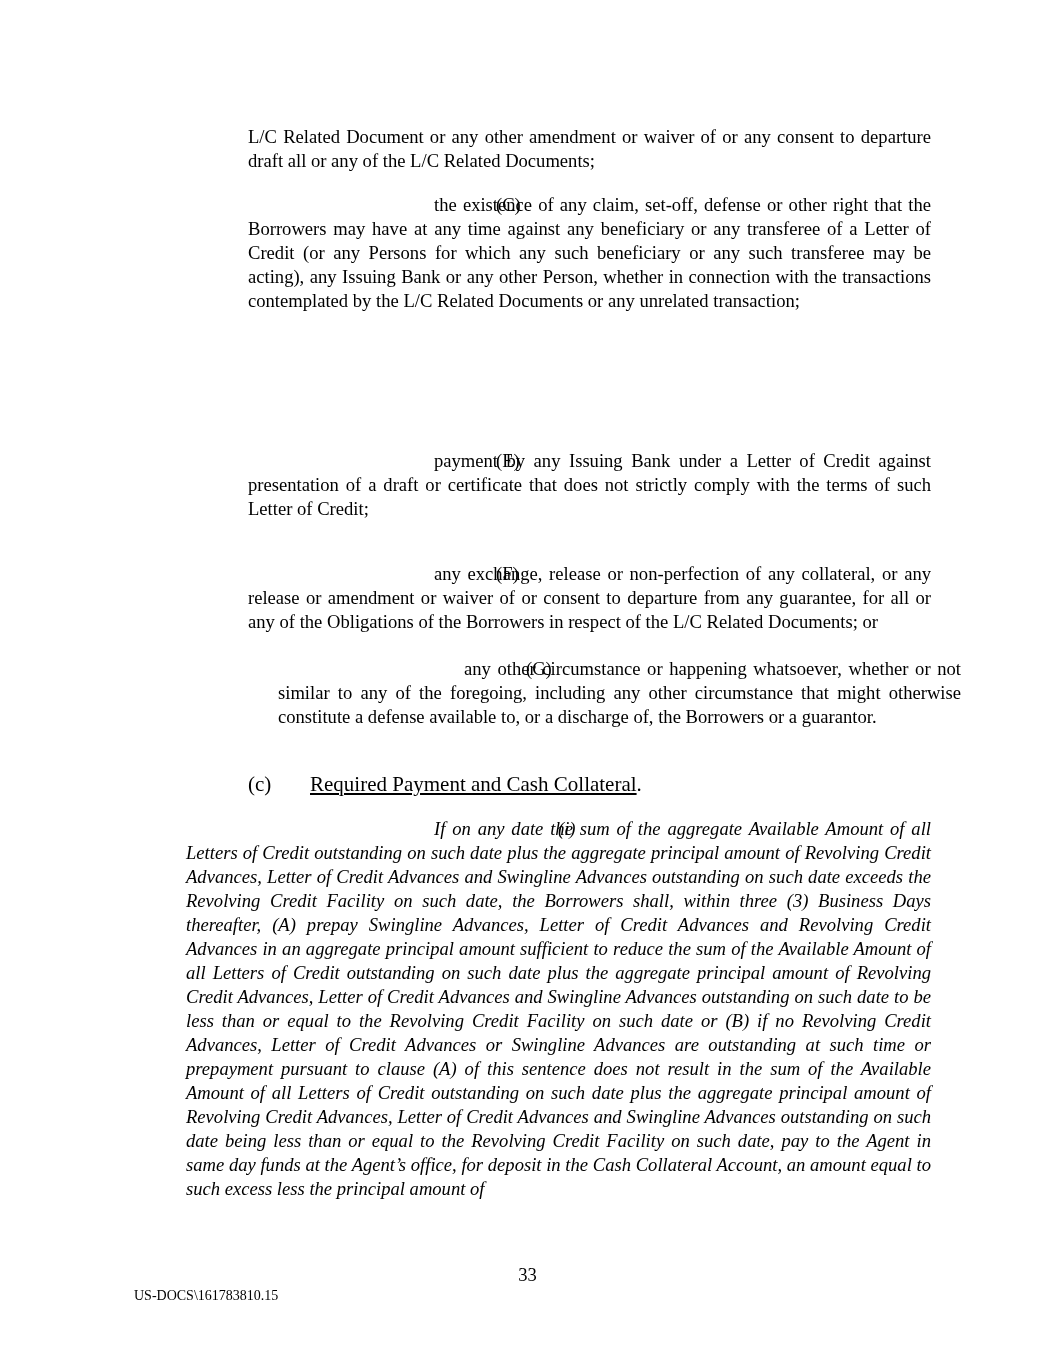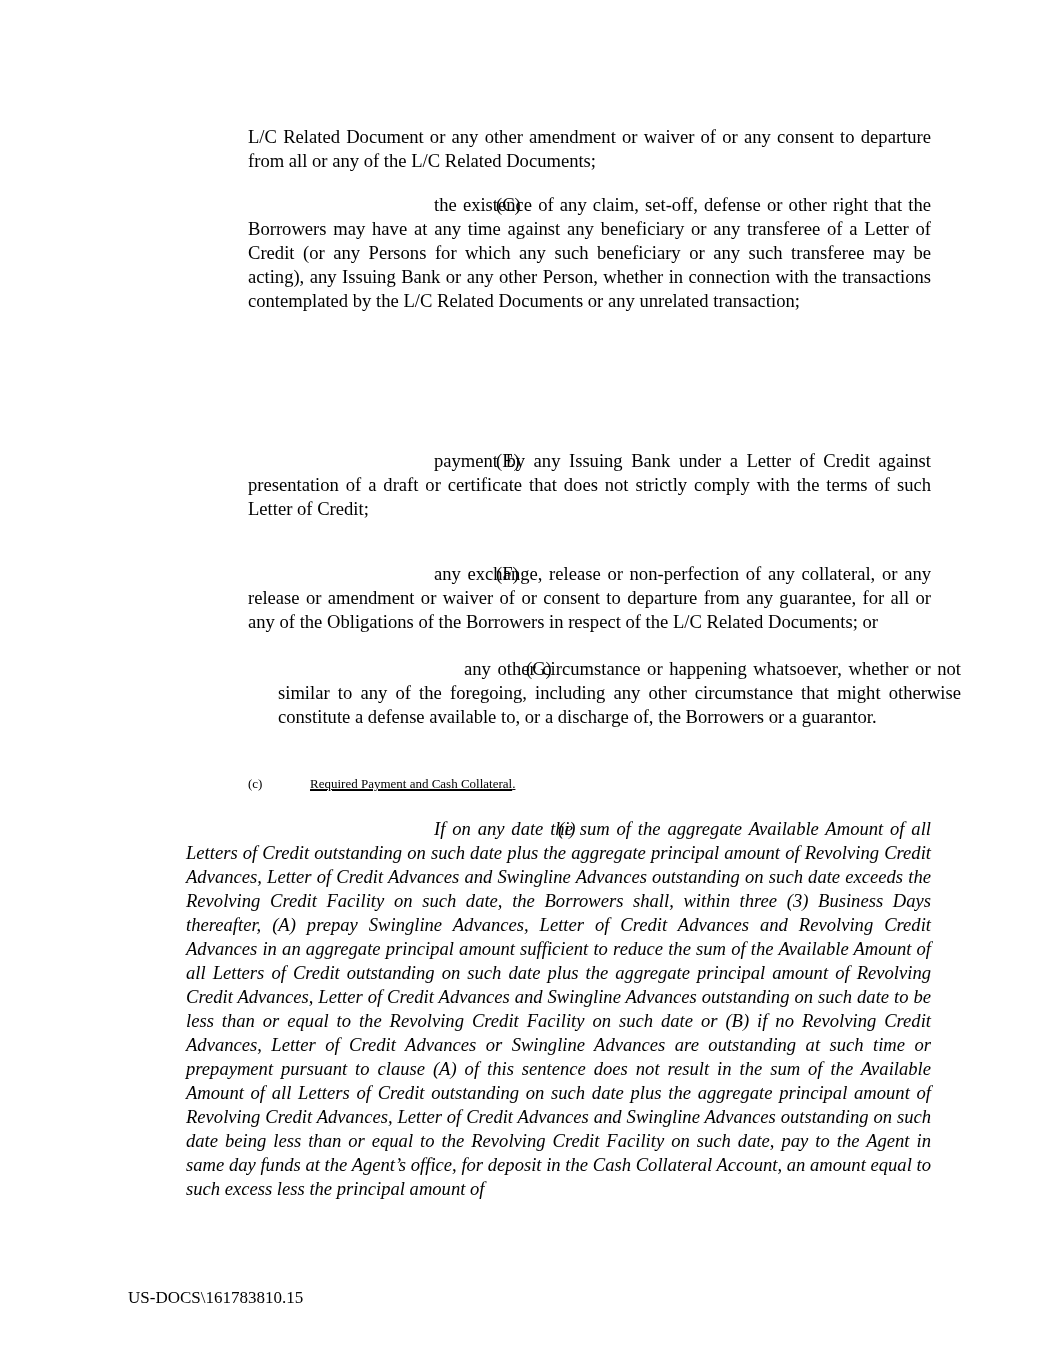--- a/index.html
+++ b/index.html
@@ -7,33 +7,33 @@
          font-family: "Liberation Serif", "DejaVu Serif", serif; color: #000; }
   .page { position: absolute; left: 0; top: 0; width: 1055px; height: 1365px; background: #fff; }
   .para { position: absolute; font-size: 18.6px; line-height: 24px; text-align: justify; margin: 0; }
   .inner { left: 248px; width: 683px; }
   .outer { left: 186px; width: 745px; font-style: italic; }
   .tab-label { display: inline-block; }
   .ind-sub { text-indent: 124px; }
   .ind-sub .tab-label { width: 62px; }
   .ind-i { text-indent: 186px; }
   .ind-i .tab-label { width: 62px; }
-  .heading-c { position: absolute; left: 248px; top: 772px; font-size: 13px; line-height: 24px; text-decoration: underline; }
+  .heading-c { position: absolute; left: 248px; top: 772px; font-size: 21px; line-height: 24px; }
   .heading-c .num { display: inline-block; width: 62px; }
   .heading-c u { text-decoration: underline; text-underline-offset: 2px; }
   .page-number { position: absolute; left: 0; width: 1055px; top: 1264px; text-align: center; font-size: 18.6px; }
-  .doc-id { position: absolute; left: 128px; top: 1288px; font-size: 17px; }
+  .doc-id { position: absolute; left: 134px; top: 1288px; font-size: 14px; }
 </style>
 </head>
 <body>
 
 <div class="page">
 
   <p class="para inner" style="top:125px;">
-    <span>L/C Related Document or any other amendment or waiver of or any consent to departure from all or any of the L/C Related Documents;</span>
+    <span>L/C Related Document or any other amendment or waiver of or any consent to departure draft all or any of the L/C Related Documents;</span>
   </p>
 
   <p class="para inner ind-sub" style="top:193px;">
     <span class="tab-label">(C)</span><span>the existence of any claim, set-off, defense or other right that the Borrowers may have at any time against any beneficiary or any transferee of a Letter of Credit (or any Persons for which any such beneficiary or any such transferee may be acting), any Issuing Bank or any other Person, whether in connection with the transactions contemplated by the L/C Related Documents or any unrelated transaction;</span>
   </p>
 
 
   <p class="para inner ind-sub" style="top:449px;">
     <span class="tab-label">(E)</span><span>payment by any Issuing Bank under a Letter of Credit against presentation of a draft or certificate that does not strictly comply with the terms of such Letter of Credit;</span>
   </p>
@@ -47,15 +47,16 @@
   </p>
 
   <div class="heading-c">
     <span class="num">(c)</span><u>Required Payment and Cash Collateral</u><span>.</span>
   </div>
 
   <p class="para outer ind-i" style="top:817px;">
     <span class="tab-label">(i)</span><span>If on any date the sum of the aggregate Available Amount of all Letters of Credit outstanding on such date plus the aggregate principal amount of Revolving Credit Advances, Letter of Credit Advances and Swingline Advances outstanding on such date exceeds the Revolving Credit Facility on such date, the Borrowers shall, within three (3) Business Days thereafter, (A) prepay Swingline Advances, Letter of Credit Advances and Revolving Credit Advances in an aggregate principal amount sufficient to reduce the sum of the Available Amount of all Letters of Credit outstanding on such date plus the aggregate principal amount of Revolving Credit Advances, Letter of Credit Advances and Swingline Advances outstanding on such date to be less than or equal to the Revolving Credit Facility on such date or (B) if no Revolving Credit Advances, Letter of Credit Advances or Swingline Advances are outstanding at such time or prepayment pursuant to clause (A) of this sentence does not result in the sum of the Available Amount of all Letters of Credit outstanding on such date plus the aggregate principal amount of Revolving Credit Advances, Letter of Credit Advances and Swingline Advances outstanding on such date being less than or equal to the Revolving Credit Facility on such date, pay to the Agent in same day funds at the Agent’s office, for deposit in the Cash Collateral Account, an amount equal to such excess less the principal amount of</span>
   </p>
 
+  <div class="page-number">33</div>
   <div class="doc-id">US-DOCS\161783810.15</div>
 
 </div>
 
 </body></html>

